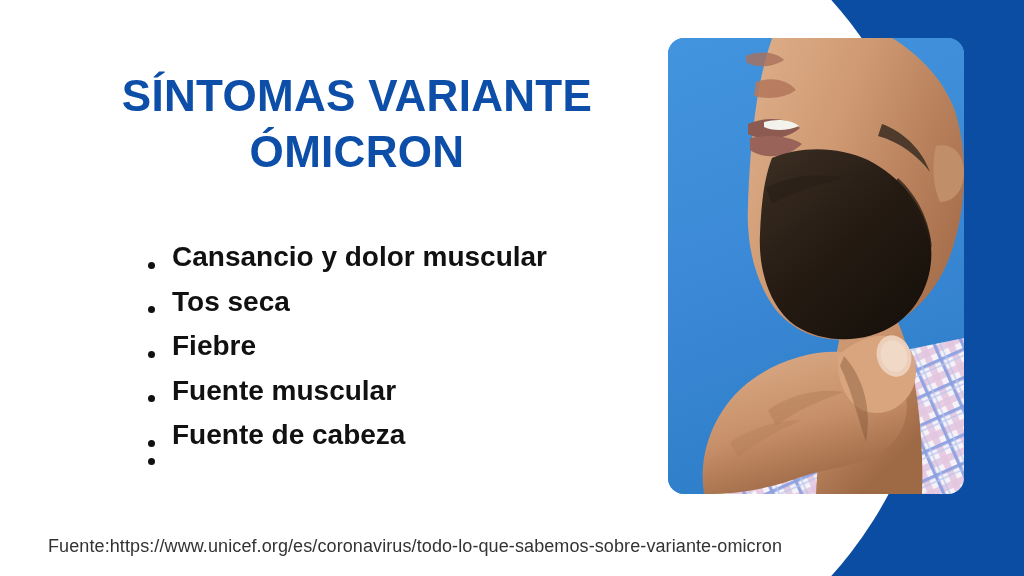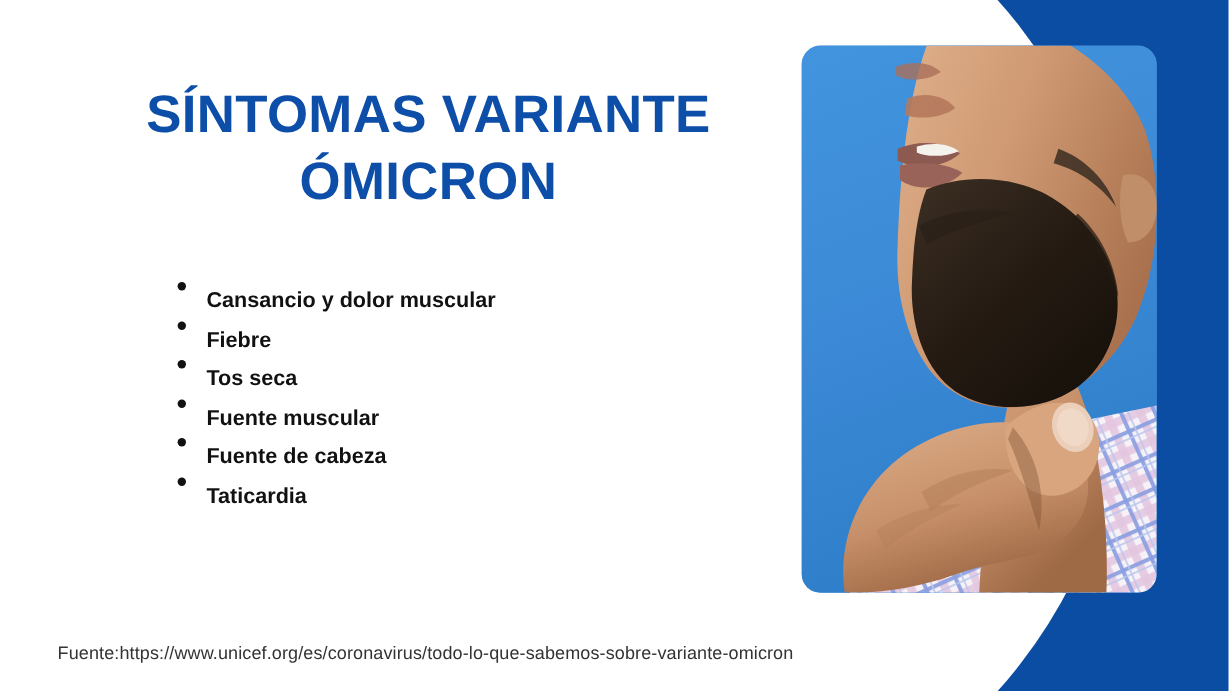--- a/index.html
+++ b/index.html
@@ -76,24 +76,24 @@
     position: absolute;
     left: 148px;
     top: 240px;
     margin: 0;
     padding: 0;
     list-style: none;
   }
 
   .symptom-item {
     display: flex;
-    align-items: flex-start;
+    align-items: flex-end;
     margin-bottom: 11px;
     color: #111111;
-    font-size: 18px;
+    font-size: 28px;
     font-weight: bold;
     line-height: 1.2;
   }
 
   .bullet-dot {
     display: inline-block;
     width: 7px;
     height: 7px;
     border-radius: 50%;
     background: #111111;
@@ -102,21 +102,21 @@
     position: relative;
     top: -5px;
   }
 
   
   .source {
     position: absolute;
     left: 48px;
     top: 536px;
     color: #333333;
-    font-size: 15px;
+    font-size: 18px;
     letter-spacing: 0.1px;
     white-space: nowrap;
   }
 </style>
 </head>
 <body>
 
 <div id="slide">
 
   <div class="blue-panel"></div>
@@ -217,35 +217,34 @@
   <div class="title">SÍNTOMAS VARIANTE
 ÓMICRON</div>
 
   <ul class="symptom-list">
     <li class="symptom-item">
       <span class="bullet-dot"></span>
       <span>Cansancio y dolor muscular</span>
     </li>
     <li class="symptom-item">
       <span class="bullet-dot"></span>
+      <span>Tos seca</span>
+    </li>
+    <li class="symptom-item">
+      <span class="bullet-dot"></span>
       <span>Fiebre</span>
     </li>
     <li class="symptom-item">
       <span class="bullet-dot"></span>
-      <span>Tos seca</span>
-    </li>
-    <li class="symptom-item">
-      <span class="bullet-dot"></span>
       <span>Fuente muscular</span>
     </li>
     <li class="symptom-item">
       <span class="bullet-dot"></span>
       <span>Fuente de cabeza</span>
     </li>
     <li class="symptom-item">
       <span class="bullet-dot"></span>
-      <span>Taticardia</span>
     </li>
   </ul>
 
   <div class="source">Fuente:https://www.unicef.org/es/coronavirus/todo-lo-que-sabemos-sobre-variante-omicron</div>
 
 </div>
 
 </body></html>

